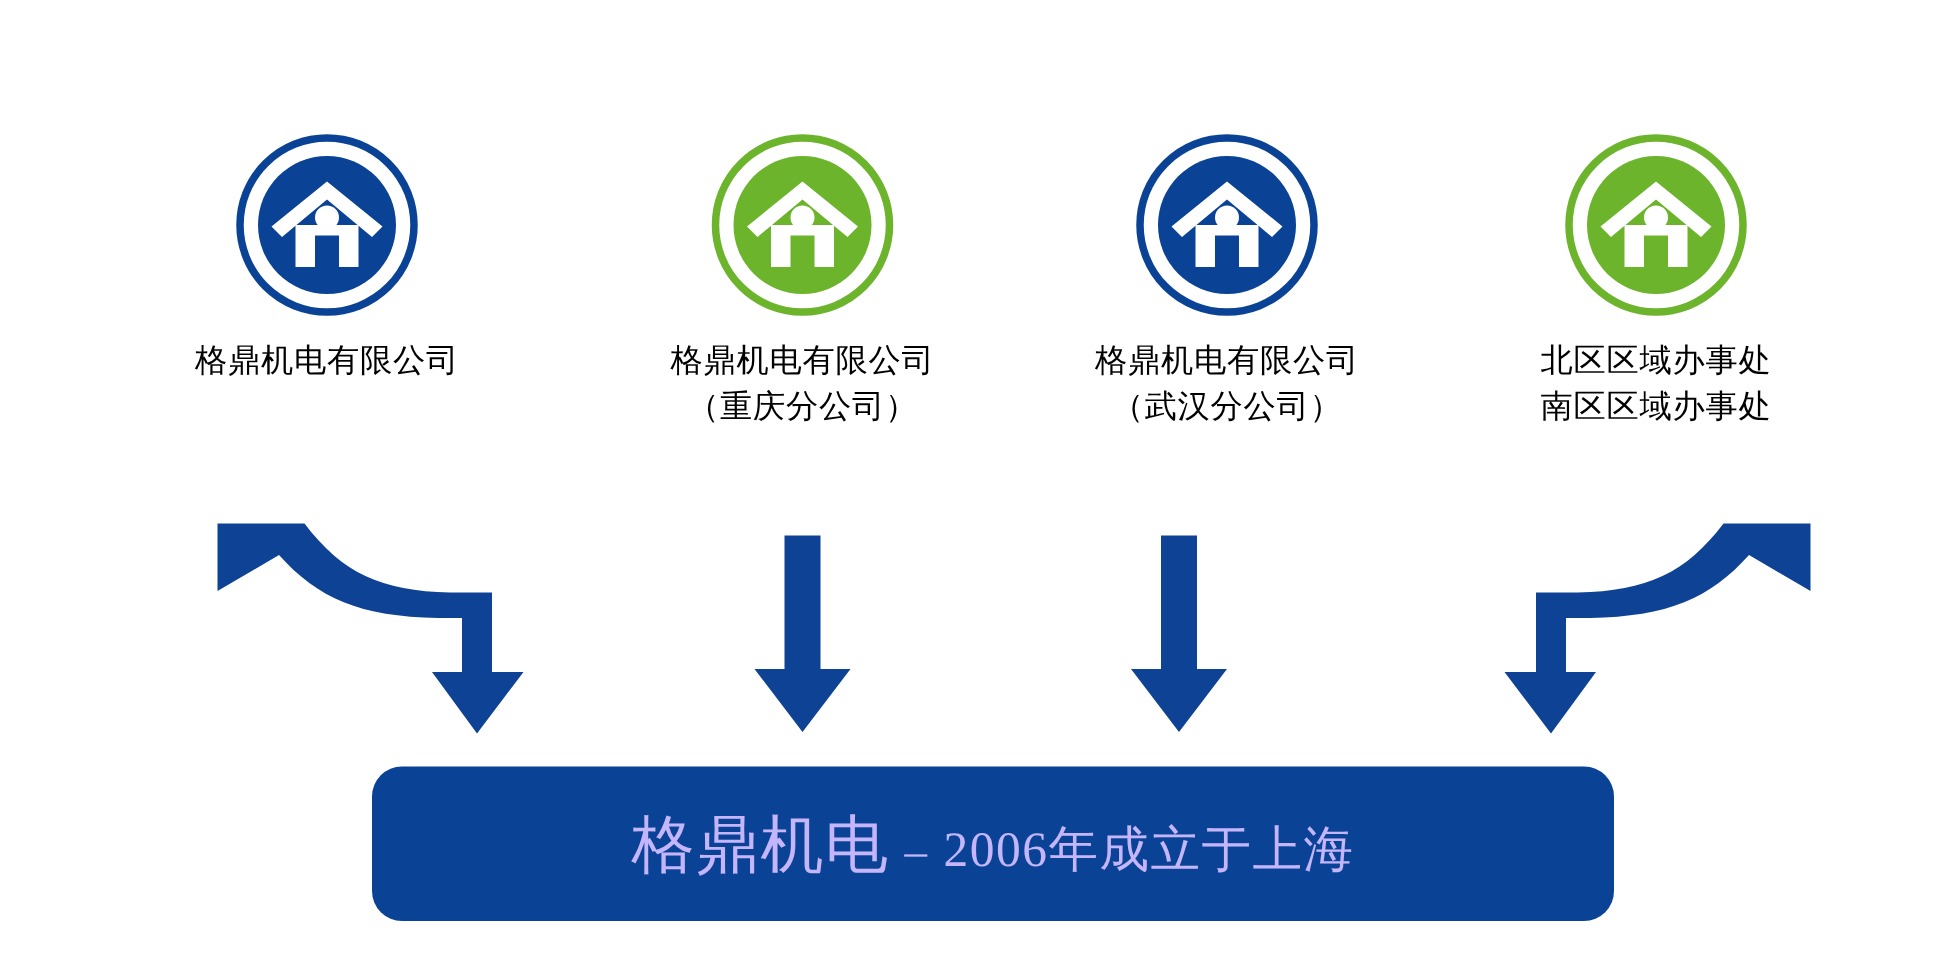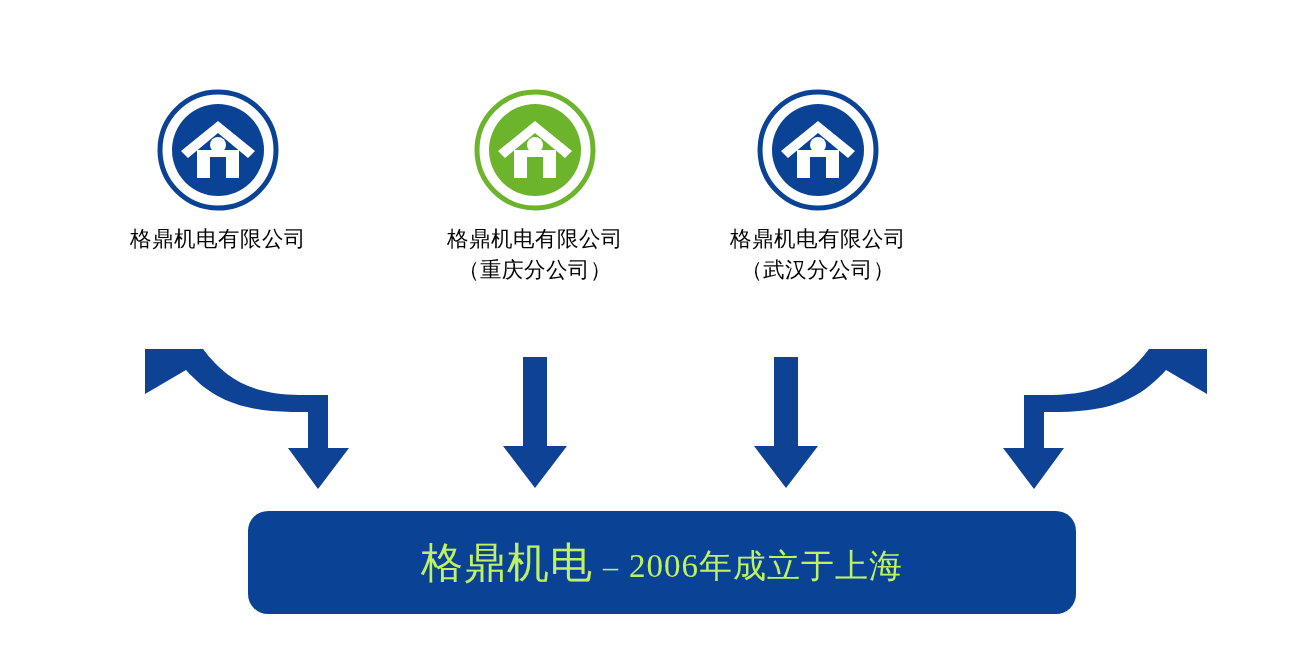--- a/index.html
+++ b/index.html
@@ -63,21 +63,21 @@
     width: 828px;
     height: 103px;
     background: #0a4395;
     border-radius: 20px;
     display: flex;
     align-items: center;
     justify-content: center;
     box-sizing: border-box;
   }
   #banner-text {
-    color: #bef264;
+    color: #c4b5fd;
     font-family: "Liberation Serif", "DejaVu Serif", serif;
     font-size: 38px;
     letter-spacing: 1px;
     white-space: nowrap;
   }
   #banner-text .bt-main  { font-size: 42px; }
   #banner-text .bt-dash  { font-size: 30px; padding: 0 10px; }
   #banner-text .bt-sub   { font-size: 33px; }
 </style>
 </head>
@@ -125,20 +125,35 @@
           <path d="M62 33 L99 63 L92 70 L62 45 L32 70 L25 63 Z"></path>
           <path d="M41 62 L83 62 L83 90 L70 90 L70 69 L54 69 L54 90 L41 90 Z"></path>
           <circle cx="62" cy="57" r="8"></circle>
         </g>
       </svg>
     </span>
     <div class="node-label">格鼎机电有限公司
 （武汉分公司）</div>
   </div>
 
+  <div class="node" id="node-3">
+    <span class="node-icon">
+      <svg width="124" height="124" viewBox="0 0 124 124" xmlns="http://www.w3.org/2000/svg">
+        <circle cx="62" cy="62" r="58" fill="none" stroke="#6cb42c" stroke-width="5"></circle>
+        <circle cx="62" cy="62" r="46" fill="#6cb42c"></circle>
+        <g fill="#ffffff">
+          <path d="M62 33 L99 63 L92 70 L62 45 L32 70 L25 63 Z"></path>
+          <path d="M41 62 L83 62 L83 90 L70 90 L70 69 L54 69 L54 90 L41 90 Z"></path>
+          <circle cx="62" cy="57" r="8"></circle>
+        </g>
+      </svg>
+    </span>
+    <div class="node-label">北区区域办事处
+南区区域办事处</div>
+  </div>
 
   <svg id="arrow-layer" viewBox="0 0 1296 651" xmlns="http://www.w3.org/2000/svg">
 
     <path d="M145,349
              L203,349
              C228,382 254,394 300,395
              L328,395
              L328,448
              L349,448
              L318,489

